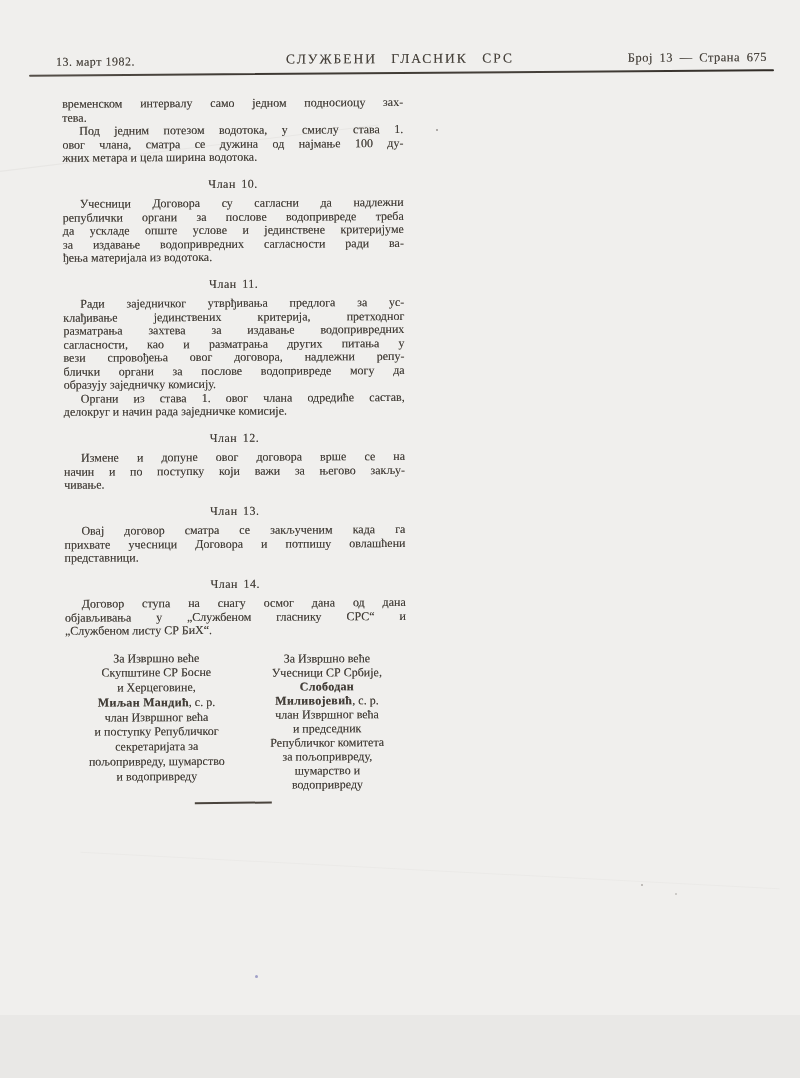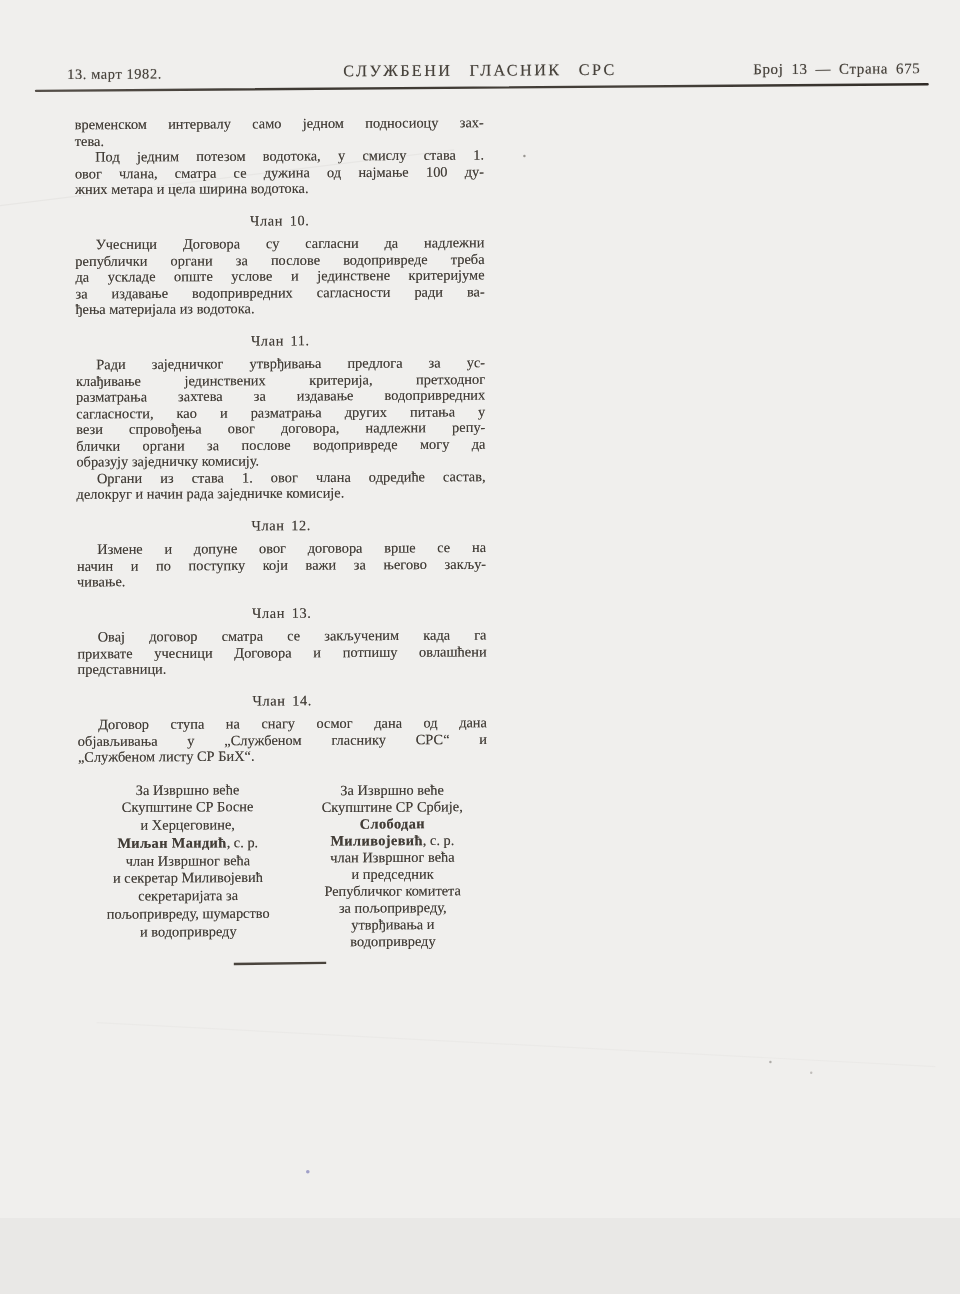--- a/index.html
+++ b/index.html
@@ -197,35 +197,35 @@
           <div class="tline tline-last">„Службеном листу СР БиХ“.</div>
         </div>
 
       <section class="sigs">
         <div class="sig">
             <div class="tline">За Извршно веће</div>
             <div class="tline">Скупштине СР Босне</div>
             <div class="tline">и Херцеговине,</div>
             <div class="tline"><span class="bold">Миљан Мандић</span><span>, с. р.</span></div>
             <div class="tline">члан Извршног већа</div>
-            <div class="tline">и секретар Миливојевић</div>
+            <div class="tline">и поступку Републичког</div>
             <div class="tline">секретаријата за</div>
             <div class="tline">пољопривреду, шумарство</div>
             <div class="tline tline-last">и водопривреду</div>
           </div>
         <div class="sig sig-right">
             <div class="tline">За Извршно веће</div>
-            <div class="tline">Скупштине СР Србије,</div>
+            <div class="tline">Учесници СР Србије,</div>
             <div class="tline"><span class="bold">Слободан</span></div>
             <div class="tline"><span class="bold">Миливојевић</span><span>, с. р.</span></div>
             <div class="tline">члан Извршног већа</div>
             <div class="tline">и председник</div>
             <div class="tline">Републичког комитета</div>
             <div class="tline">за пољопривреду,</div>
-            <div class="tline">утврђивања и</div>
+            <div class="tline">шумарство и</div>
             <div class="tline tline-last">водопривреду</div>
           </div>
       </section>
 
       <div class="end-rule"></div>
     </main>
   </div>
 
 
 </div>

